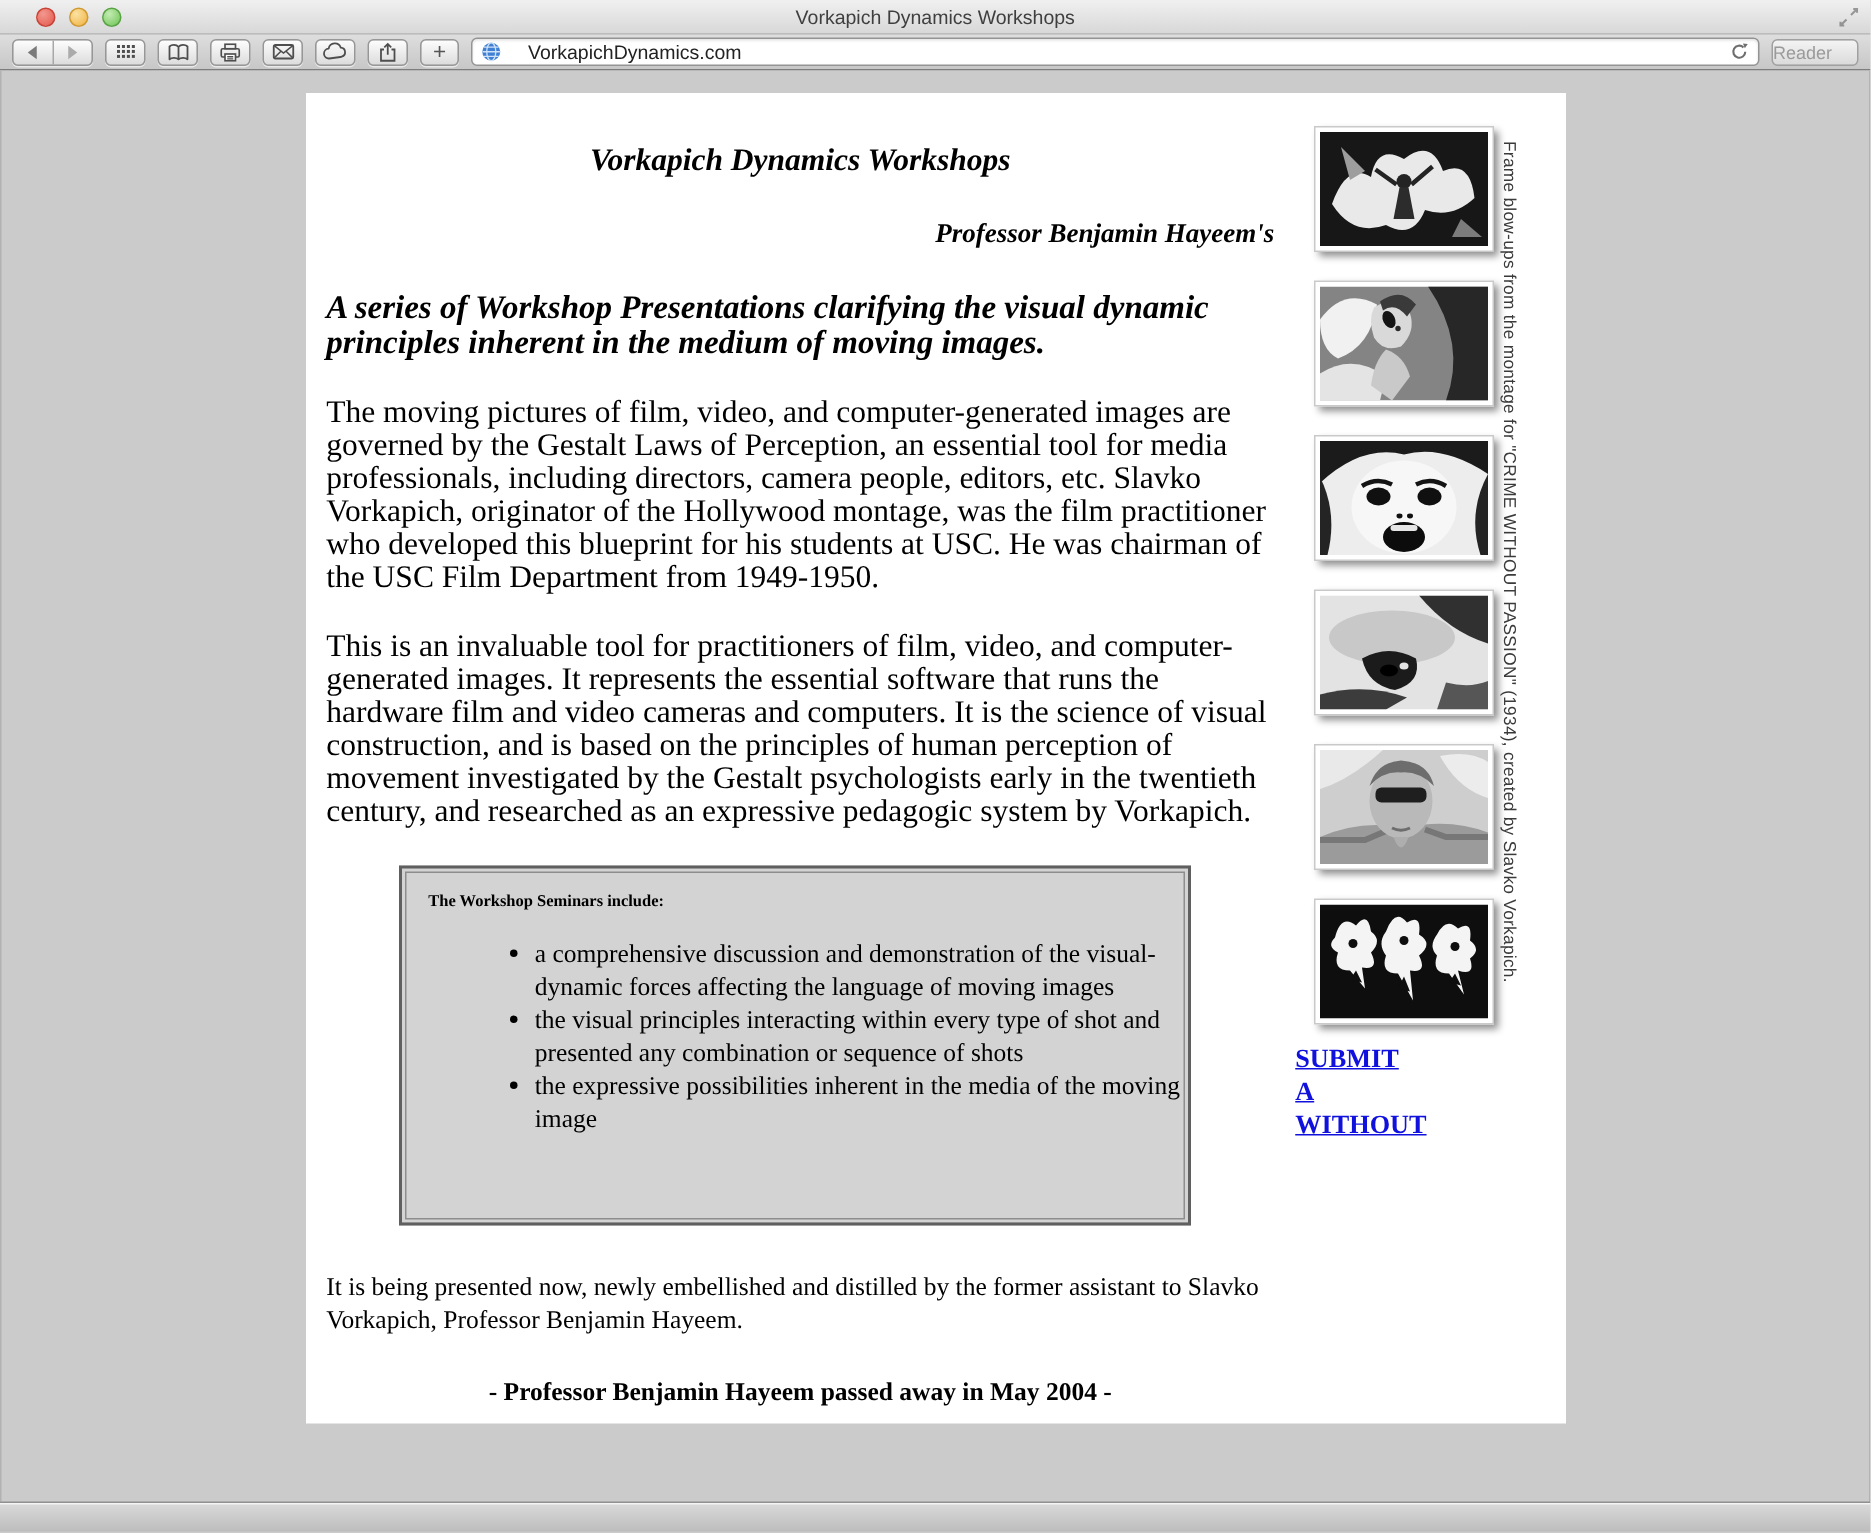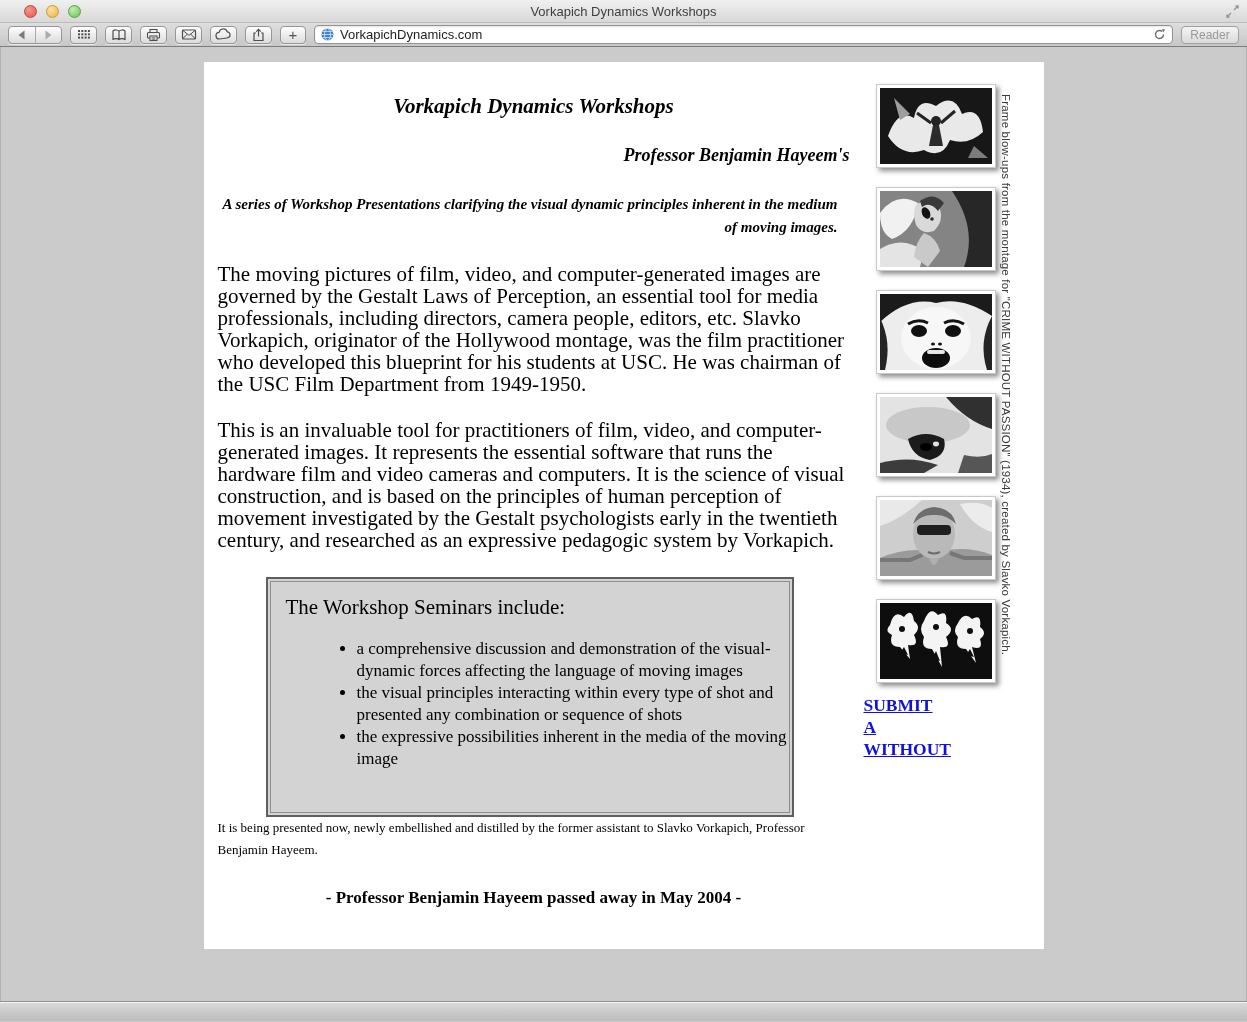--- a/index.html
+++ b/index.html
@@ -31,57 +31,57 @@
     display:flex; align-items:center; justify-content:center;
     box-shadow:0 1px 0 rgba(255,255,255,.6);
   }
   .seg { width:54px; padding:0; }
   .seg .half { width:27px; height:100%; display:flex; align-items:center; justify-content:center; }
   .seg .half + .half { border-left:1px solid #a8a8a8; }
   .icon-btn { width:27px; }
   .plus-btn { width:26px; font-family:"Liberation Sans",sans-serif; font-size:15px; color:#555; line-height:1; }
   .urlfield {
     flex:1; height:19px; background:#fff; border:1px solid #949494; border-radius:4px;
-    display:flex; align-items:center; padding:0 6px; gap:6px;
+    display:flex; align-items:center; padding:0 6px; gap:18px;
     font-family:"Liberation Sans",sans-serif; font-size:13px; color:#222;
     box-shadow:inset 0 1px 2px rgba(0,0,0,.12);
     justify-content:flex-end;
   }
   .url-text { flex:1; }
   .reader-btn {
     width:58px; height:18px; border:1px solid #a0a0a0; border-radius:4px;
     background:linear-gradient(#f4f4f4,#dadada);
     font-family:"Liberation Sans",sans-serif; font-size:12px; color:#9a9a9a;
-    display:flex; align-items:center; justify-content:center;
+    display:flex; align-items:center; 
   }
 
   
   .viewport { height:954px; background:#cbcbcb; overflow:hidden;
               box-shadow:inset 1px 0 0 #b2b2b2, inset -1px 0 0 #b2b2b2; }
   .sheet { width:840px; height:887px; margin:15px auto 0; background:#ffffff; display:flex; }
   .main { width:646px; margin-left:14px; color:#000; }
   .side { width:180px; position:relative; }
 
   h1.heading { margin-top:32px; text-align:center; font-size:21px; font-weight:bold; font-style:italic; width:632px; }
   .byline { margin-top:26px; text-align:right; font-size:18px; font-weight:bold; font-style:italic; width:632px; }
   .course { margin-top:3px; text-align:center; font-size:18px; font-weight:bold; color:#990000; width:632px; }
-  .intro { margin-top:27px; text-align:right; font-size:15px; font-weight:bold; font-style:italic; line-height:23px; width:620px; }
+  .intro { margin-top:27px; text-align:left; font-size:22px; font-weight:bold; font-style:italic; line-height:23px; width:620px; }
   .para { margin-top:24px; font-size:21px; line-height:22px; width:632px; }
 
   .box {
     margin-top:26px; margin-left:48px; width:528px; height:240px;
     background:#d3d3d3; border:2px solid #5f5f5f;
     box-shadow:inset 0 0 0 2px #d3d3d3, inset 0 0 0 3px #8d8d8d;
     padding:16px 18px 0;
   }
-  .box-title { font-size:21px; font-weight:normal; }
+  .box-title { font-size:11px; font-weight:bold; }
   .box ul { margin-top:18px; margin-left:71px; width:440px; }
   .box li { font-size:17px; line-height:22px; margin-bottom:0; }
 
-  .closing { font-size:13px; line-height:22px; width:632px; }
+  .closing { margin-top:30px; font-size:17px; line-height:22px; width:632px; }
   .memorial { margin-top:27px; text-align:center; font-size:17px; font-weight:bold; width:632px; }
 
   
   .filmstrip { position:absolute; left:12px; top:22px; }
   .film-frame {
     width:120px; background:#fff; padding:3px; border:1px solid #c9c9c9;
     box-shadow:3px 3px 5px rgba(0,0,0,.45); margin-bottom:19px;
   }
   .film-frame svg { display:block; width:112px; height:76px; }
   .v-caption {

